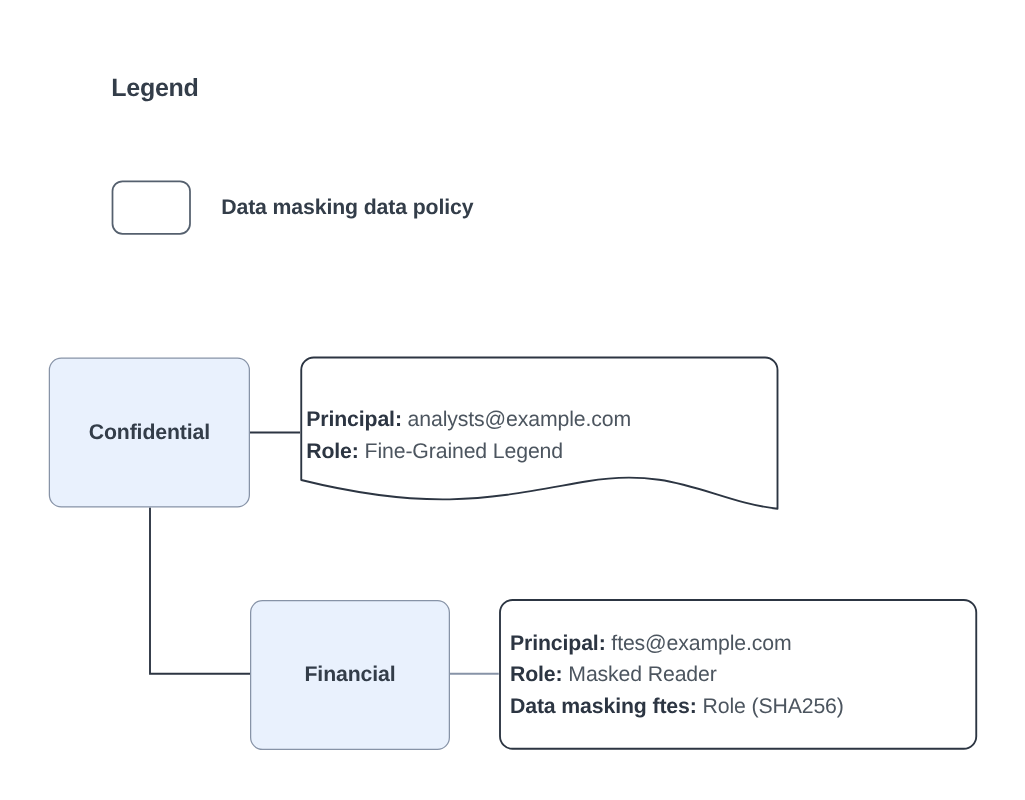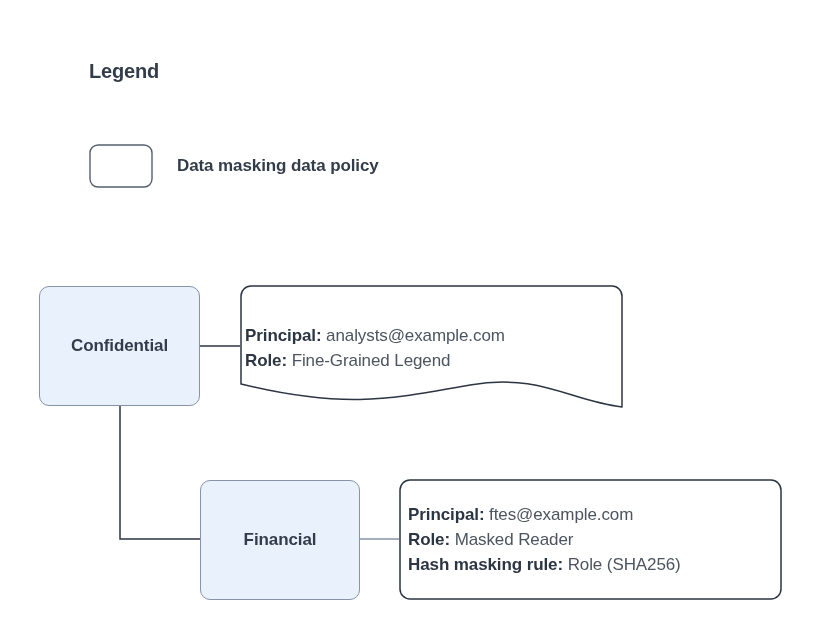--- a/index.html
+++ b/index.html
@@ -165,19 +165,19 @@
     <div class="callout-text">
       <div>
         <b>Principal:</b>
         <span>ftes@example.com</span>
       </div>
       <div>
         <b>Role:</b>
         <span>Masked Reader</span>
       </div>
       <div>
-        <b>Hash masking rule:</b>
+        <b>Data masking ftes:</b>
         <span>Role (SHA256)</span>
       </div>
     </div>
   </div>
 
 </div>
 
 </body></html>

